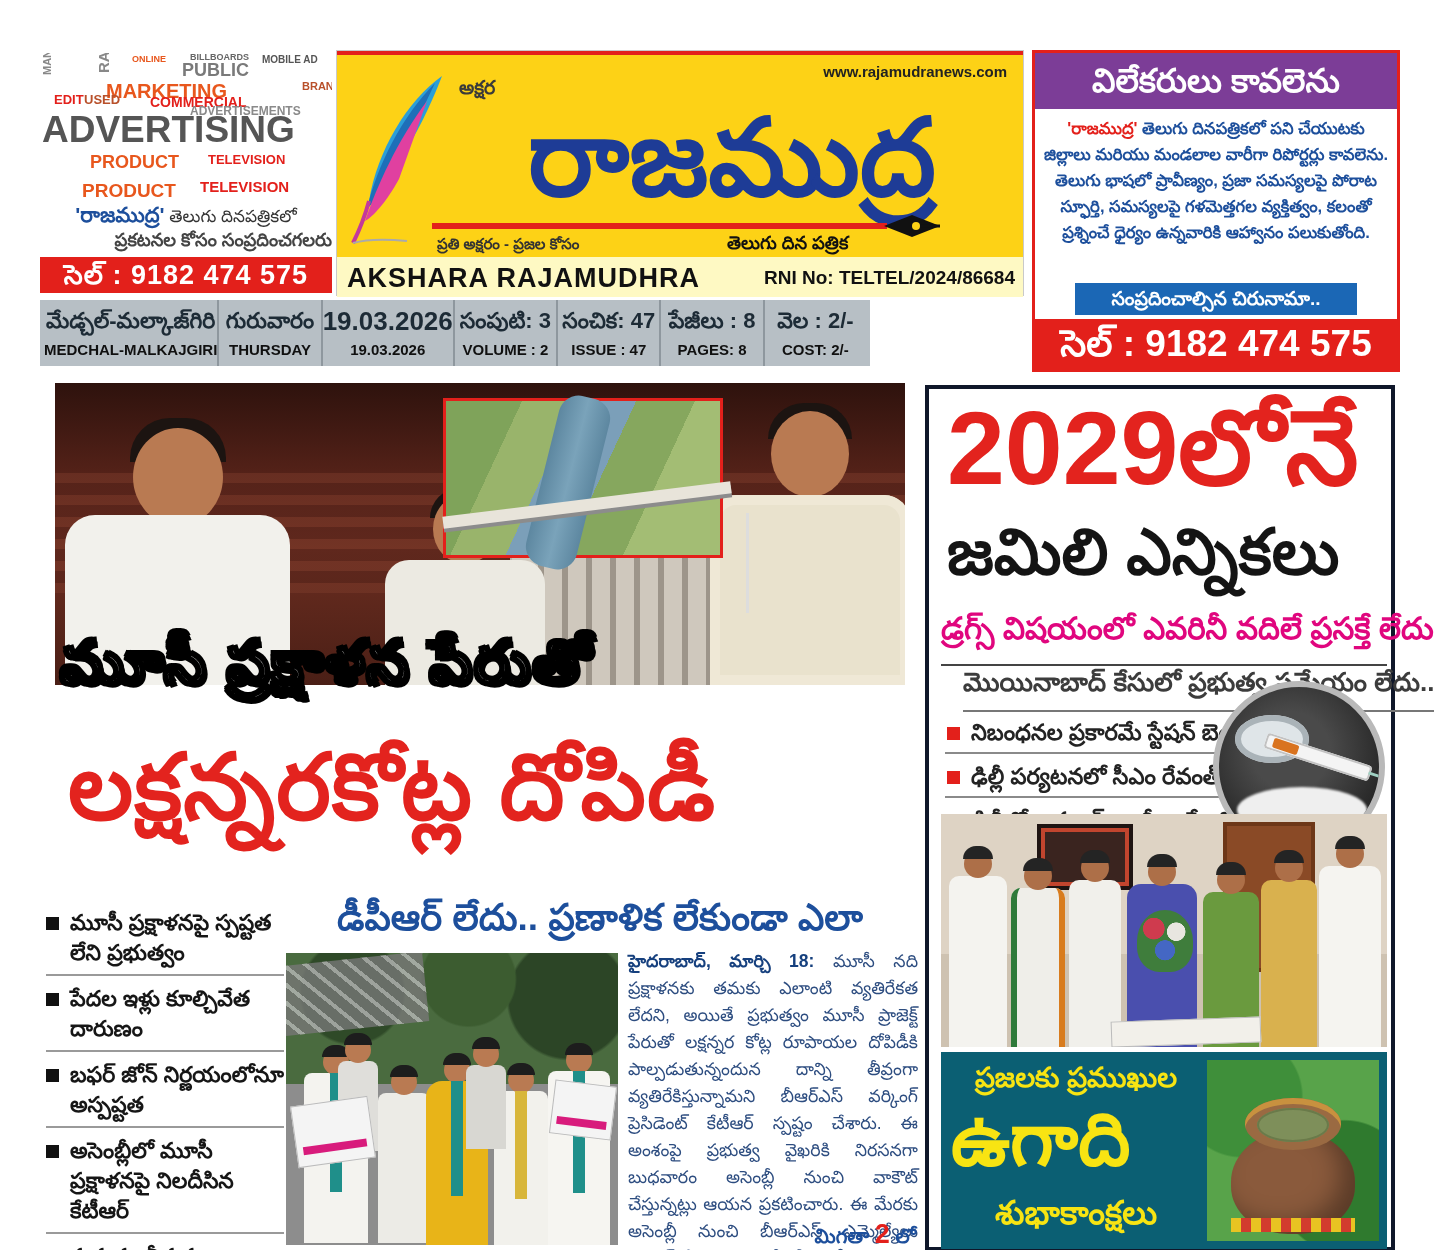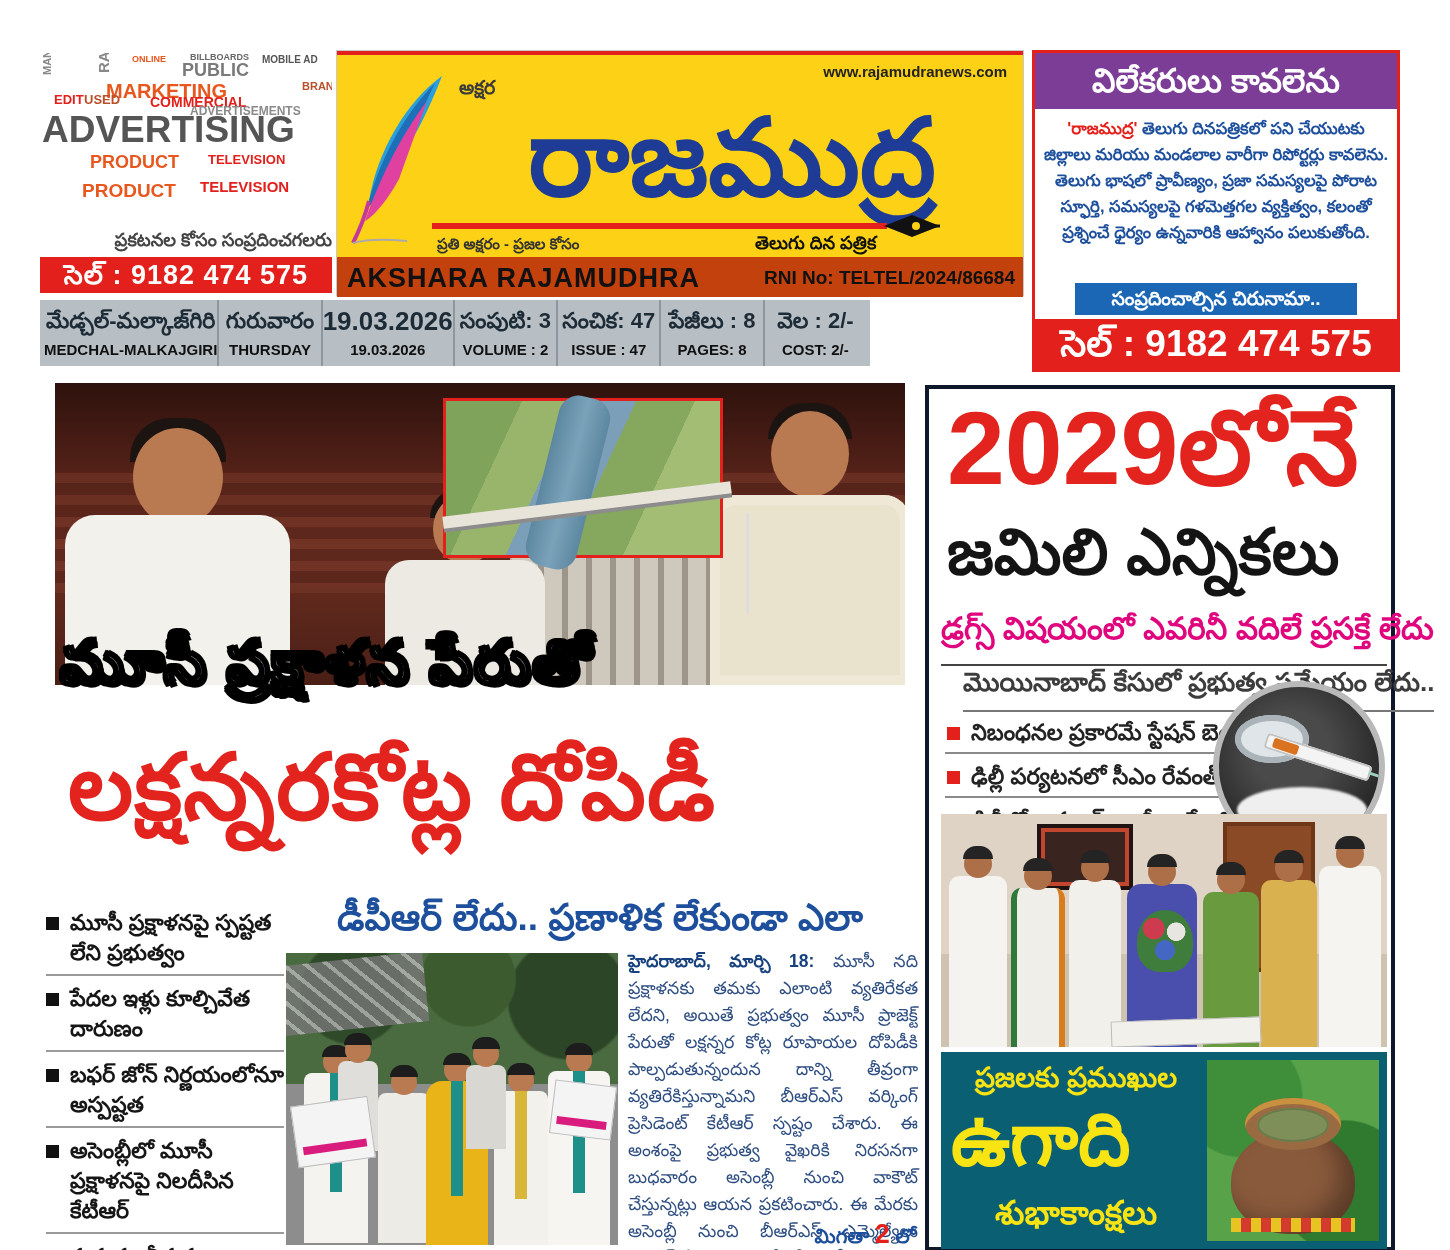--- a/index.html
+++ b/index.html
@@ -19,22 +19,22 @@
   
   .masthead{position:absolute;left:336px;top:50px;width:688px;height:246px;border:1px solid #c9c9c9;}
   .mast-yellow{position:absolute;left:0;top:0;width:100%;height:206px;background:#fdd216;border-top:4px solid #e3201b;}
   .mast-url{position:absolute;right:16px;top:8px;font-size:15px;font-weight:bold;color:#222;}
   .mast-akshara{position:absolute;left:122px;top:22px;font-size:19px;font-weight:bold;color:#3a3a3a;}
   .mast-title{position:absolute;left:110px;top:28px;width:570px;text-align:center;font-size:108px;line-height:150px;
               font-weight:bold;color:#1e3c96;white-space:nowrap;}
   .mast-rule{position:absolute;left:95px;top:168px;width:455px;height:6px;background:#e3201b;}
   .mast-nib{position:absolute;left:545px;top:158px;}
   .mast-slogan-l{position:absolute;left:100px;top:180px;font-size:15px;font-weight:600;color:#333;}
-  .mast-slogan-r{position:absolute;left:390px;top:178px;font-size:18px;font-weight:bold;color:#111;margin-left:28px;}
-  .mast-strip{position:absolute;left:0;top:206px;width:100%;height:40px;background:#c2410c;}
+  .mast-slogan-r{position:absolute;left:390px;top:178px;font-size:18px;font-weight:bold;color:#111;}
+  .mast-strip{position:absolute;left:0;top:206px;width:100%;height:40px;background:#fef9c3;}
   .mast-eng{position:absolute;left:10px;top:6px;font-size:27px;font-weight:bold;color:#111;letter-spacing:1px;}
   .mast-rni{position:absolute;right:8px;top:10px;font-size:19px;font-weight:bold;color:#111;}
   .feather{position:absolute;left:10px;top:16px;}
 
   
   .recruit{position:absolute;left:1032px;top:50px;width:368px;height:322px;border:3px solid #e3201b;background:#fff;
            display:flex;flex-direction:column;}
   .recruit-head{height:56px;background:#7c3d97;color:#fff;font-size:33px;font-weight:bold;text-align:center;line-height:56px;}
   .recruit-body{flex:1;padding:6px 8px 0 8px;color:#1d4f9c;font-size:16.5px;line-height:26px;font-weight:600;text-align:center;}
   .recruit-body b{color:#e3201b;}
@@ -185,20 +185,21 @@
       <span style="left:150px;top:0px;font-size:9px;color:#666;">BILLBOARDS</span>
       <span style="left:92px;top:2px;font-size:9px;color:#e8571d;">ONLINE</span>
       <span style="left:222px;top:2px;font-size:10px;color:#555;">MOBILE AD</span>
       <span style="left:232px;top:28px;font-size:11px;color:#b8502a;margin-left:30px;">BRAND</span>
       <span style="left:14px;top:40px;font-size:13px;color:#e3201b;">EDIT</span>
       <span style="left:44px;top:40px;font-size:13px;color:#b8502a;">USED</span>
       <span style="left:2px;top:22px;font-size:11px;color:#888;transform:rotate(-90deg);transform-origin:left top;">MANY</span>
       <span style="left:42px;top:128px;font-size:19px;color:#e8571d;">PRODUCT</span>
       <span style="left:160px;top:126px;font-size:15px;color:#e3201b;">TELEVISION</span>
     </div>
+    <div class="ad-line1"><b>'రాజముద్ర'</b><span> తెలుగు దినపత్రికలో</span></div>
     <div class="ad-line2">ప్రకటనల కోసం సంప్రదించగలరు</div>
     <div class="ad-phone">సెల్ : 9182 474 575</div>
   </div>
 
   <div class="masthead">
     <div class="mast-yellow">
       <div class="mast-url">www.rajamudranews.com</div>
       <svg class="feather" width="110" height="180" viewBox="0 0 110 180">
         <path d="M95 5 C60 30 30 80 22 130 C40 110 70 70 95 5 Z" fill="#2b9fd8"></path>
         <path d="M88 12 C55 45 30 95 20 138 C28 130 38 115 48 95 C60 70 75 40 88 12 Z" fill="#1e6fb8"></path>

